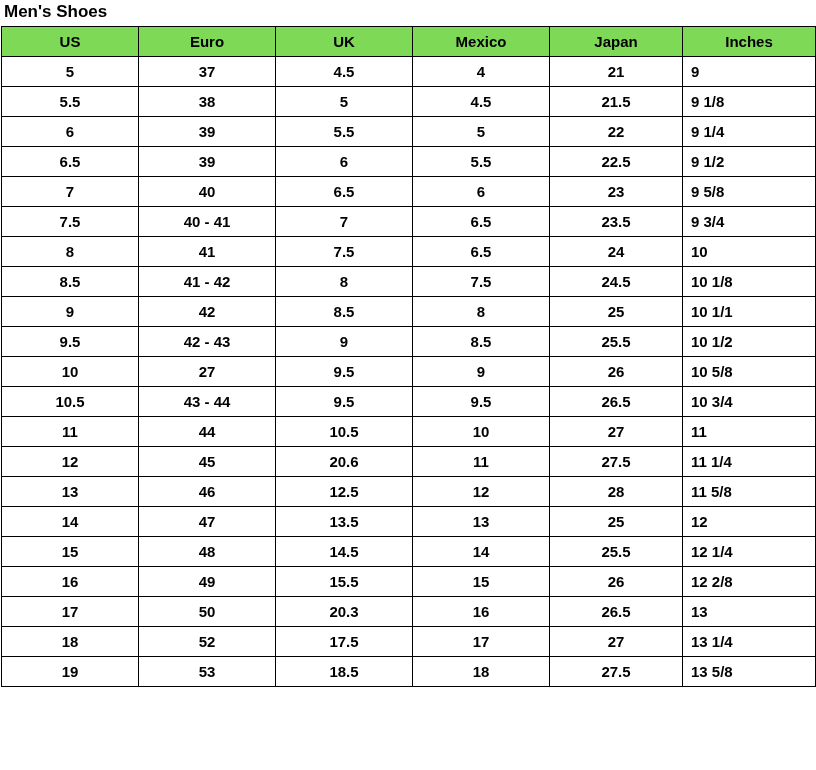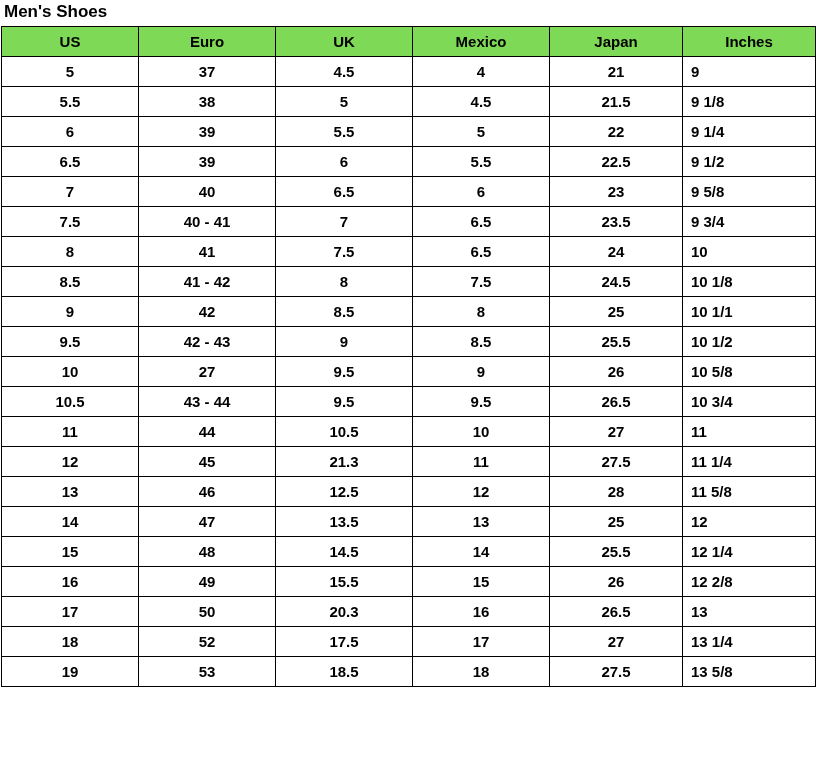--- a/index.html
+++ b/index.html
@@ -194,21 +194,21 @@
           <td>11</td>
           <td>44</td>
           <td>10.5</td>
           <td>10</td>
           <td>27</td>
           <td class="col-inches">11</td>
         </tr>
         <tr>
           <td>12</td>
           <td>45</td>
-          <td>21.3</td>
+          <td>20.6</td>
           <td>11</td>
           <td>27.5</td>
           <td class="col-inches">11 1/4</td>
         </tr>
         <tr>
           <td>13</td>
           <td>46</td>
           <td>12.5</td>
           <td>12</td>
           <td>28</td>

